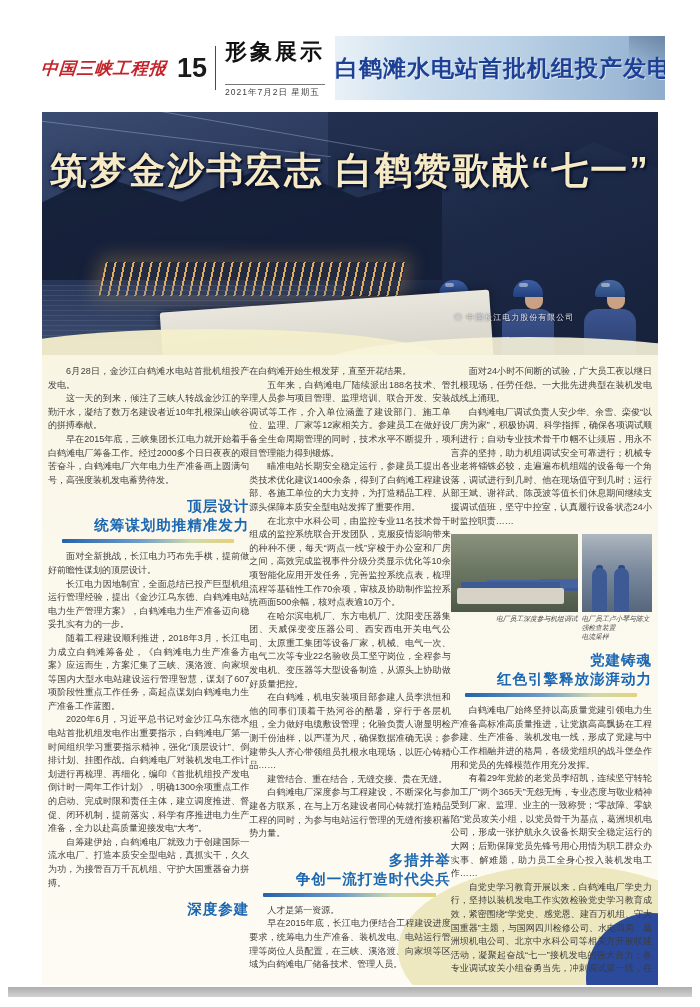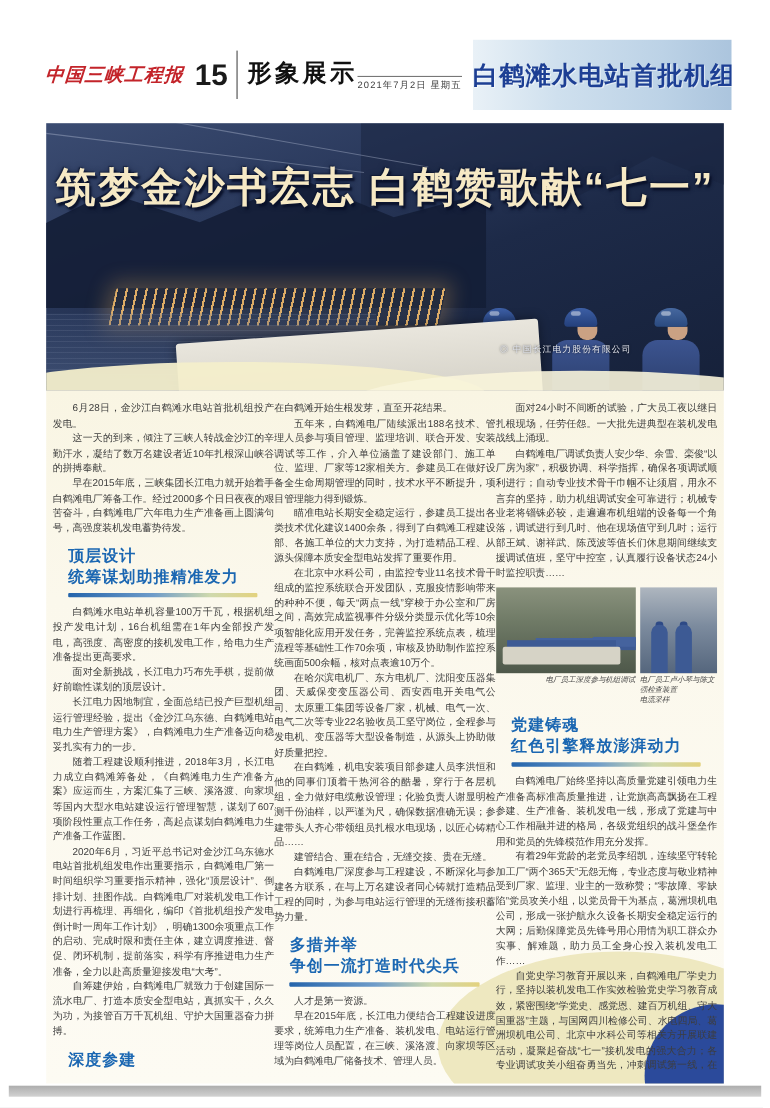--- a/index.html
+++ b/index.html
@@ -9,21 +9,21 @@
 
   
   .header-strip { position:absolute; top:36px; left:35px; right:35px; height:64px; display:flex; overflow:hidden; }
   .hd-photo-left { width:102px; height:100%; flex:0 0 auto; position:relative;
      background:linear-gradient(180deg,#9db9d4 0%,#7fa3c6 35%,#5e86ad 60%,#cfdde8 82%,#eef4f7 100%); }
   .hd-photo-left .spray { position:absolute; left:0; bottom:0; width:100%; height:22px; background:radial-gradient(ellipse at 30% 100%, #ffffff 0%, #e8f1f6 45%, rgba(232,241,246,0) 75%); }
   .hd-center { background:#ffffff; flex:0 0 auto; display:flex; align-items:center; padding:0 10px 0 6px; }
   .masthead { font-family:"DejaVu Serif", serif; font-style:italic; font-weight:bold; color:#c3242a; font-size:17px; letter-spacing:1px; transform:skewX(-4deg); white-space:nowrap; }
   .pageno { font-size:27px; font-weight:bold; color:#1a1a1a; margin:0 8px 0 10px; }
   .hd-divider { width:1px; height:44px; background:#4a4a4a; margin-right:9px; }
-  .hd-sec { display:flex; flex-direction:row; justify-content:center; }
+  .hd-sec { display:flex; flex-direction:column; justify-content:center; }
   .section-name { font-size:22px; font-weight:bold; color:#111; letter-spacing:3px; white-space:nowrap; }
   .hd-date { border-top:1px solid #777; margin-top:17px; padding-top:2px; font-size:8.5px; color:#3d3d3d; letter-spacing:1px; white-space:nowrap; }
   .hd-right { flex:1 1 auto; position:relative; display:flex; align-items:center; justify-content:center;
      background:linear-gradient(90deg,#e9f1f7 0%,#cfе0ee 20%,#bcd2e6 45%,#9db9d6 75%,#7d9cc0 100%);
      background:linear-gradient(90deg,#e9f1f7 0%,#cfe0ee 20%,#bcd2e6 45%,#9db9d6 75%,#7d9cc0 100%); }
   .hd-right .ridge { position:absolute; right:0; top:0; width:90px; height:100%; background:linear-gradient(200deg,#6d88a6 20%,rgba(109,136,166,0) 60%); }
   .edition-title { position:relative; font-size:23px; font-weight:bold; color:#1d3f94; letter-spacing:1px; white-space:nowrap; text-shadow:1px 1px 0 rgba(255,255,255,.55); }
 
   
   .hero { position:absolute; top:112px; left:42px; right:42px; height:243px; overflow:hidden;
@@ -56,21 +56,21 @@
   .hero .wave2 { position:absolute; right:-80px; bottom:-40px; width:420px; height:58px; background:#f8f4da; border-radius:50% 50% 0 0; opacity:.9; }
 
   
   .paper-body { position:absolute; top:355px; left:42px; right:42px; height:630px; background:linear-gradient(180deg,#f9f5e3 0%,#fbf8ec 30%,#fdfbf3 100%); overflow:hidden; }
   .deco-cream { position:absolute; right:-70px; bottom:-50px; width:330px; height:170px; background:#eee8c0; border-radius:50%; }
   .deco-navy { position:absolute; right:-58px; bottom:-58px; width:130px; height:130px; background:#2b4a9b; border-radius:50%; }
   .cols { position:relative; display:flex; padding:10px 6px 0 6px; z-index:2; }
   .col { flex:1 1 0; height:612px; overflow:hidden; }
   .col p { font-size:9px; line-height:13.6px; color:#3d3d3d; text-align:justify; text-indent:2em; }
   .col p.noindent { text-indent:0; }
-  .sec-head { margin:10px 0 7px 14px; }
+  .sec-head { margin:10px 0 7px 14px;text-align:right; }
   .sec-head .l1, .sec-head .l2 { color:#1b67b2; font-weight:bold; font-size:14.5px; line-height:19px; letter-spacing:1px; }
   .sec-head .bar { margin-top:4px; height:4px; width:92%; background:linear-gradient(90deg,#2464ab 0%,#6f9cc9 45%,#cfd9ad 75%,#e3d27e 100%); border-radius:1px; }
   .photo-row { display:flex; gap:4px; margin:6px 0 2px 0; }
   .ph { position:relative; overflow:hidden; flex:1 1 0; }
   .cap { font-size:6.8px; line-height:9px; color:#4a4a4a; font-style:italic; margin-top:2px; }
   .cap.r { text-align:right; }
   .photo-green { height:78px; background:linear-gradient(180deg,#8a927d 0%,#6f7a66 40%,#4e584a 100%); }
   .photo-green:after { content:""; position:absolute; left:6px; bottom:8px; width:85%; height:16px; background:#d6d3c6; border-radius:2px; box-shadow:0 -10px 0 -4px #3d5a94, 26px -12px 0 -4px #45639e, 52px -9px 0 -4px #3d5a94, 78px -13px 0 -4px #45639e; }
   .photo-steel { height:78px; background:linear-gradient(180deg,#aeb6bf 0%,#7c8b9e 45%,#55667d 100%); }
   .photo-steel:before,.photo-steel:after { content:""; position:absolute; bottom:0; width:15px; height:44px; background:#3d5a94; border-radius:7px 7px 0 0; }
@@ -141,21 +141,20 @@
 
       <div class="col">
         <p>6月28日，金沙江白鹤滩水电站首批机组投产发电。</p>
         <p>这一天的到来，倾注了三峡人转战金沙江的辛勤汗水，凝结了数万名建设者近10年扎根深山峡谷的拼搏奉献。</p>
         <p>早在2015年底，三峡集团长江电力就开始着手白鹤滩电厂筹备工作。经过2000多个日日夜夜的艰苦奋斗，白鹤滩电厂六年电力生产准备画上圆满句号，高强度装机发电蓄势待发。</p>
         <div class="sec-head">
           <div class="l1">顶层设计</div>
           <div class="l2">统筹谋划助推精准发力</div>
           <div class="bar"></div>
         </div>
-        <p>白鹤滩水电站单机容量100万千瓦，根据机组投产发电计划，16台机组需在1年内全部投产发电，高强度、高密度的接机发电工作，给电力生产准备提出更高要求。</p>
         <p>面对全新挑战，长江电力巧布先手棋，提前做好前瞻性谋划的顶层设计。</p>
         <p>长江电力因地制宜，全面总结已投产巨型机组运行管理经验，提出《金沙江乌东德、白鹤滩电站电力生产管理方案》，白鹤滩电力生产准备迈向稳妥扎实有力的一步。</p>
         <p>随着工程建设顺利推进，2018年3月，长江电力成立白鹤滩筹备处，《白鹤滩电力生产准备方案》应运而生，方案汇集了三峡、溪洛渡、向家坝等国内大型水电站建设运行管理智慧，谋划了607项阶段性重点工作任务，高起点谋划白鹤滩电力生产准备工作蓝图。</p>
         <p>2020年6月，习近平总书记对金沙江乌东德水电站首批机组发电作出重要指示，白鹤滩电厂第一时间组织学习重要指示精神，强化“顶层设计”、倒排计划、挂图作战。白鹤滩电厂对装机发电工作计划进行再梳理、再细化，编印《首批机组投产发电倒计时一周年工作计划》，明确1300余项重点工作的启动、完成时限和责任主体，建立调度推进、督促、闭环机制，提前落实，科学有序推进电力生产准备，全力以赴高质量迎接发电“大考”。</p>
         <p>自筹建伊始，白鹤滩电厂就致力于创建国际一流水电厂、打造本质安全型电站，真抓实干，久久为功，为接管百万千瓦机组、守护大国重器奋力拼搏。</p>
         <div class="sec-head">
           <div class="l1">深度参建</div>
 
         </div>
 

